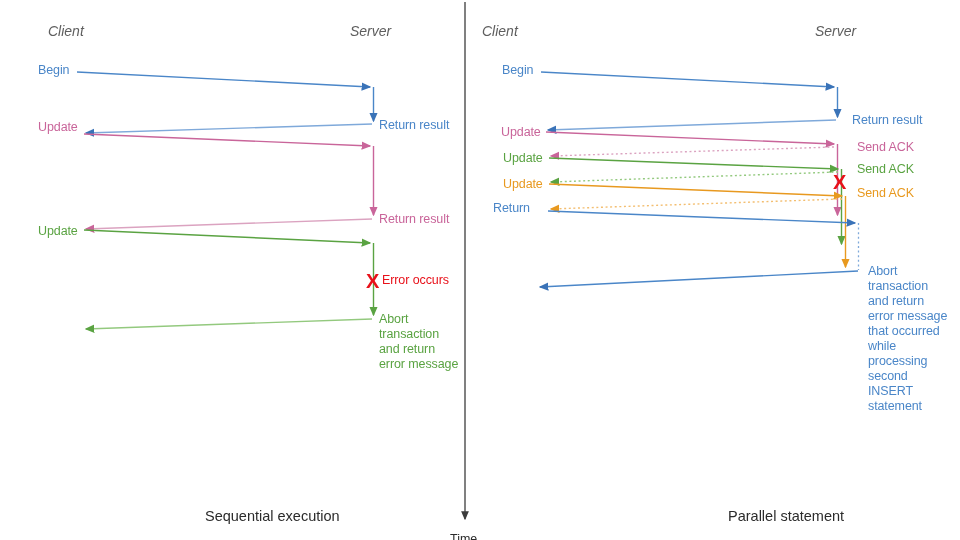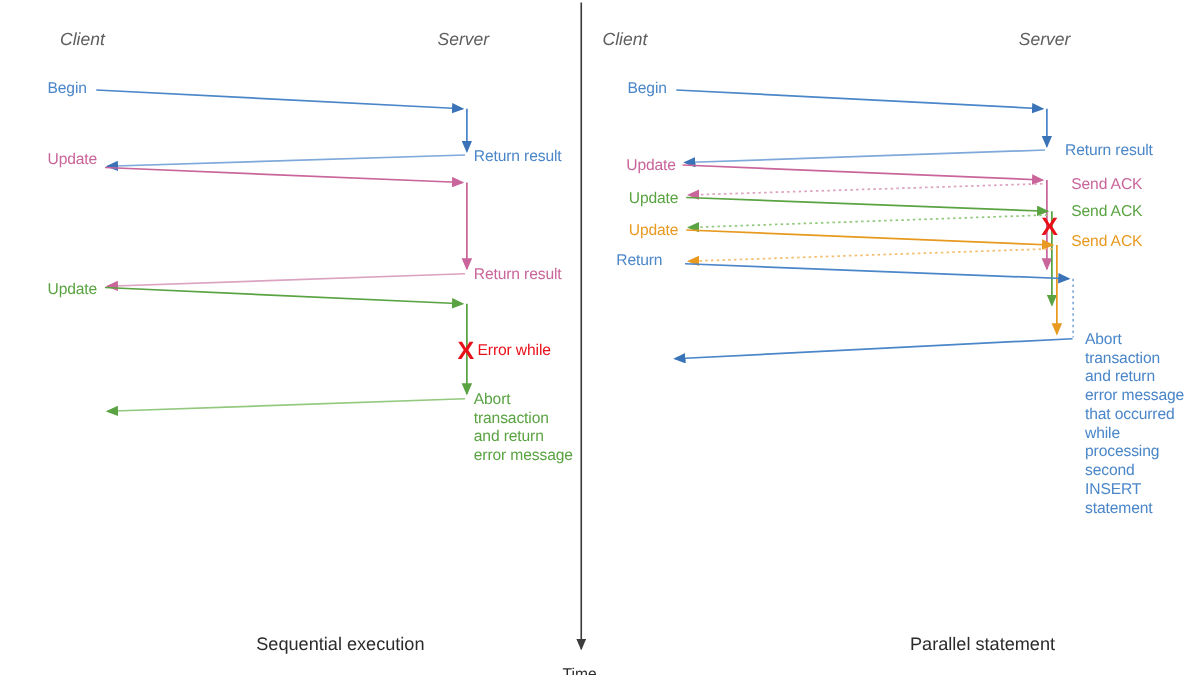--- a/index.html
+++ b/index.html
@@ -197,21 +197,21 @@
   <div class="actor" style="left:350px; top:23px;">Server</div>
 
   <div class="lbl" style="left:38px; top:63px;  color:#4a86c8;">Begin</div>
   <div class="lbl" style="left:38px; top:120px; color:#c9659a;">Update</div>
   <div class="lbl" style="left:38px; top:224px; color:#5aa342;">Update</div>
 
   <div class="lbl" style="left:379px; top:118px; color:#4a86c8;">Return result</div>
   <div class="lbl" style="left:379px; top:212px; color:#c9659a;">Return result</div>
 
   <div class="xmark" style="left:366px; top:271px;">X</div>
-  <div class="lbl" style="left:382px; top:273px; color:#e8111a;">Error while</div>
+  <div class="lbl" style="left:382px; top:273px; color:#e8111a;">Error occurs</div>
 
   <div class="lbl wrap" style="left:379px; top:312px; width:86px; color:#5aa342; white-space:pre-line;">Abort
 transaction
 and return
 error message</div>
 
   <div class="caption" style="left:157px; top:508px;">Sequential execution</div>
 
   <div class="actor" style="left:482px; top:23px;">Client</div>
   <div class="actor" style="left:815px; top:23px;">Server</div>

